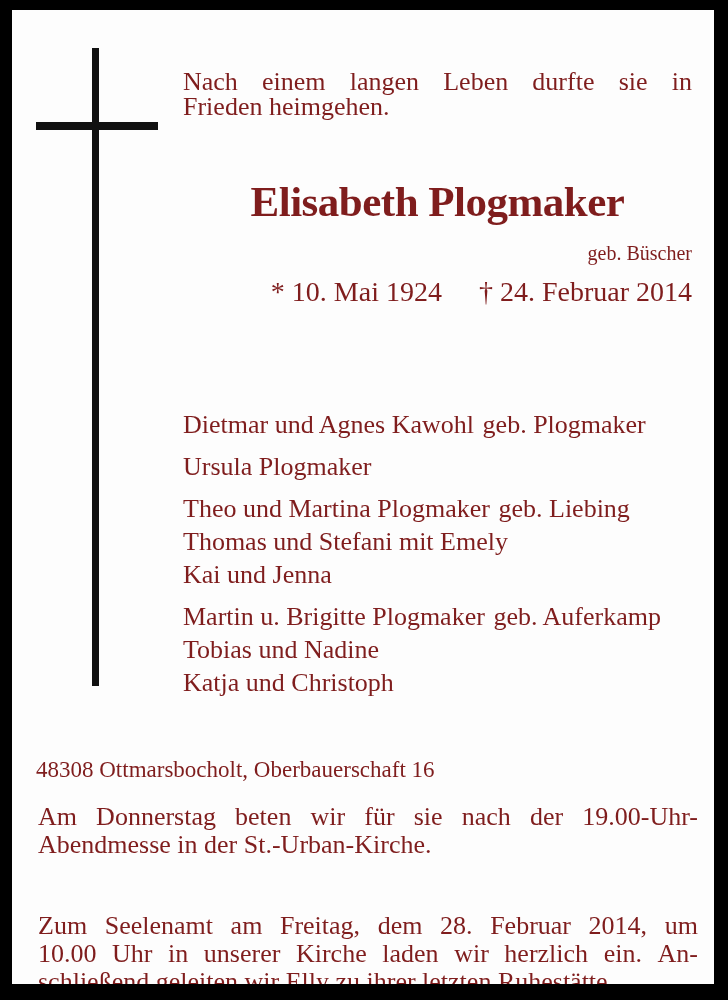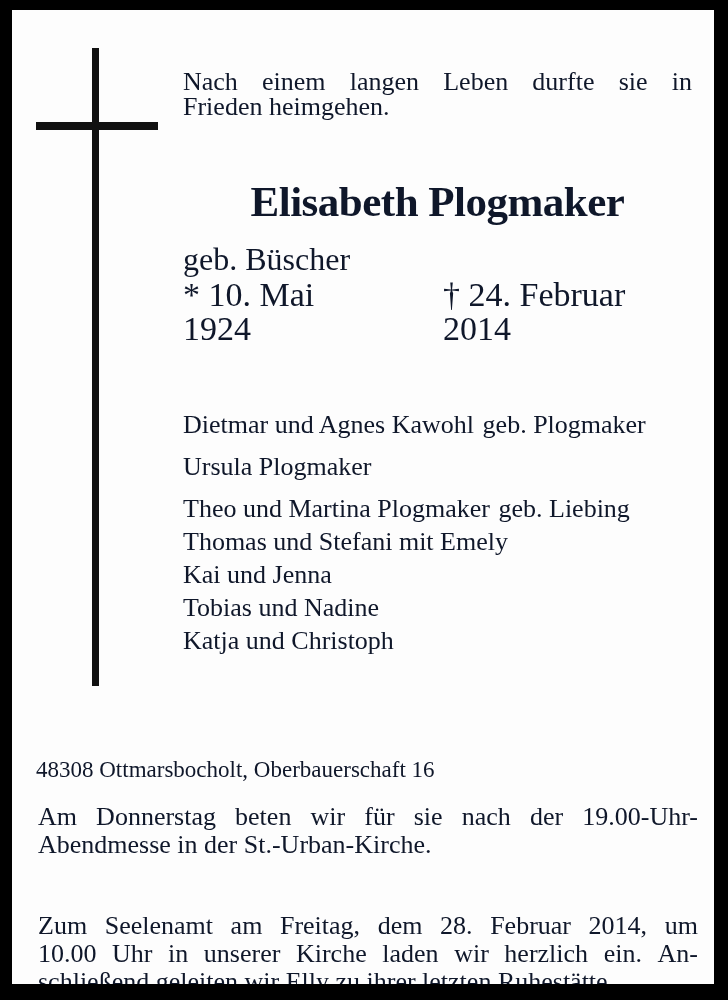--- a/index.html
+++ b/index.html
@@ -1,21 +1,21 @@
 <!DOCTYPE html>
 <html><head>
 <meta charset="utf-8">
 <style>
   html,body{margin:0;padding:0;background:#ffffff;}
   .page{
     position:relative;
     width:728px;height:1000px;
     background:#fdfdfd;
     font-family:"Liberation Serif","DejaVu Serif",serif;
-    color:#0f172a;
+    color:#7f1d1d;
     overflow:hidden;
   }
   
   .frame{
     position:absolute;inset:0;
     border-style:solid;border-color:#000;
     border-width:10px 14px 16px 12px;
     pointer-events:none;
   }
   
@@ -25,25 +25,25 @@
   
   .intro{position:absolute;left:183px;top:69px;width:509px;font-size:26px;line-height:25px;}
   .jline{white-space:nowrap;}
   .just{display:flex;justify-content:space-between;}
   
   .title{
     position:absolute;left:183px;top:180px;width:509px;
     text-align:center;font-size:43px;line-height:1;font-weight:700;
     letter-spacing:-0.5px;
   }
-  .maiden{position:absolute;left:183px;top:243px;width:509px;text-align:left;font-size:32px;line-height:1;}
+  .maiden{position:absolute;left:183px;top:243px;width:509px;text-align:right;font-size:20px;line-height:1;}
   .dates{
     position:absolute;left:183px;top:278px;width:509px;
-    display:flex;justify-content:flex-end;gap:60px;
-    font-size:34px;line-height:1;
+    display:flex;justify-content:flex-end;gap:37px;
+    font-size:28px;line-height:1;
   }
   
   .remember{position:absolute;left:183px;top:368px;width:520px;font-size:26px;line-height:33px;}
   .mourners{position:absolute;left:183px;top:401px;width:530px;font-size:26px;line-height:33px;}
   .mrow{white-space:nowrap;}
   .mrow .b{font-weight:400;}
   .mrow .sfx{margin-left:0.33em;}
   .mrow .sfx:empty{display:none;margin-left:0;}
   .mrow.first{margin-top:7px;}
   .mrow.g{margin-top:9px;}
@@ -85,20 +85,21 @@
     <span>† 24. Februar 2014</span>
   </div>
 
 
   <div class="mourners">
     <div class="mrow first"><span class="b">Dietmar und Agnes Kawohl</span><span class="sfx">geb. Plogmaker</span></div>
     <div class="mrow g"><span class="b">Ursula Plogmaker</span></div>
     <div class="mrow g"><span class="b">Theo und Martina Plogmaker</span><span class="sfx">geb. Liebing</span></div>
     <div class="mrow"><span class="b">Thomas und Stefani mit Emely</span></div>
     <div class="mrow"><span class="b">Kai und Jenna</span></div>
+    <div class="mrow g"><span class="b">Martin u. Brigitte Plogmaker</span><span class="sfx">geb. Auferkamp</span></div>
     <div class="mrow"><span class="b">Tobias und Nadine</span></div>
     <div class="mrow"><span class="b">Katja und Christoph</span></div>
   </div>
 
   <div class="address">48308 Ottmarsbocholt, Oberbauerschaft 16</div>
 
   <div class="para p1">
     <div class="jline just">
         <span>Am</span>
         <span>Donnerstag</span>

